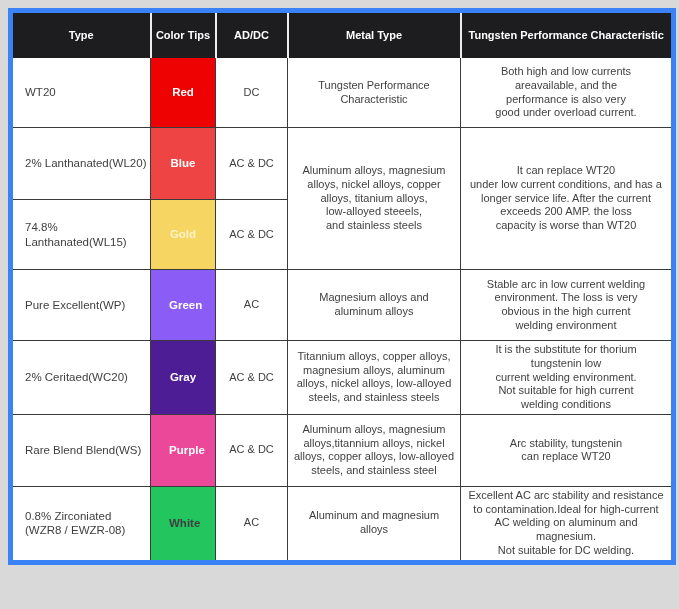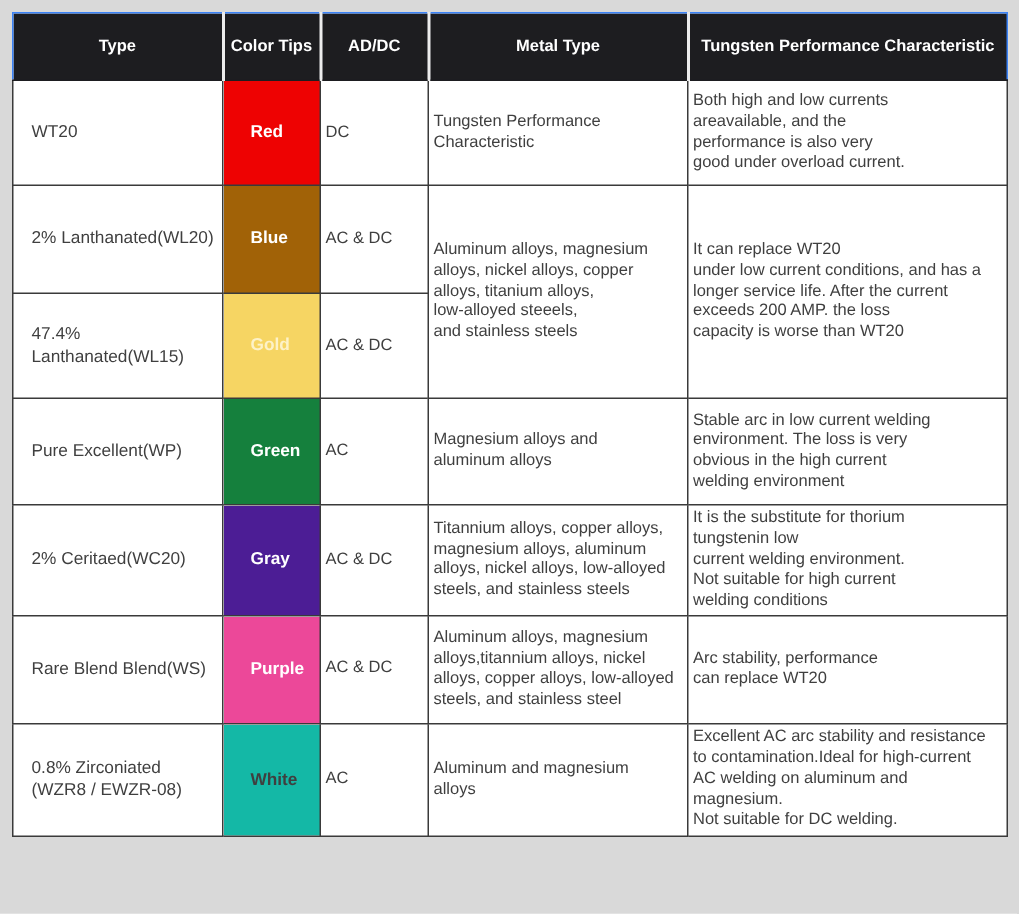--- a/index.html
+++ b/index.html
@@ -14,21 +14,21 @@
     width: 679px;
     height: 609px;
     overflow: hidden;
   }
   table.spec {
     border-collapse: collapse;
     table-layout: fixed;
     width: 663px;
     margin: 8px 0 0 8px;
     background: #ffffff;
-    border: 1px solid #3b82f6;
+    border: 5px solid #3b82f6;
   }
   col.c-type  { width: 140px; }
   col.c-color { width: 65px; }
   col.c-addc  { width: 72px; }
   col.c-metal { width: 173px; }
   col.c-perf  { width: 213px; }
 
   thead th {
     background: #1d1d20;
     color: #ffffff;
@@ -41,20 +41,21 @@
     text-align: center;
     vertical-align: middle;
   }
   thead th:last-child { border-right: none; }
 
   tbody td {
     border: 1px solid #3a3a3a;
     color: #3f3f3f;
     font-size: 11px;
     line-height: 1.25;
+    text-align: center;
     vertical-align: middle;
     padding: 2px 3px;
     white-space: pre-line;
     overflow: hidden;
   }
   tbody td.type-cell {
     text-align: left;
     padding-left: 12px;
     font-size: 11.5px;
     white-space: pre-line;
@@ -102,41 +103,41 @@
         <td>DC</td>
         <td>Tungsten Performance
 Characteristic</td>
         <td>Both high and low currents
 areavailable, and the
 performance is also very
 good under overload current.</td>
       </tr>
       <tr class="r1">
         <td class="type-cell">2% Lanthanated(WL20)</td>
-        <td class="color-tip-cell" style="background: #a16207; color: rgb(255, 255, 255);">Blue</td>
+        <td class="color-tip-cell" style="background: #ef4444; color: rgb(255, 255, 255);">Blue</td>
         <td>AC &amp; DC</td>
         <td rowspan="2">Aluminum alloys, magnesium
 alloys, nickel alloys, copper
 alloys, titanium alloys,
 low-alloyed steeels,
 and stainless steels</td>
         <td rowspan="2">It can replace WT20
 under low current conditions, and has a
 longer service life. After the current
 exceeds 200 AMP. the loss
 capacity is worse than WT20</td>
       </tr>
       <tr class="r2">
-        <td class="type-cell">47.4% Lanthanated(WL15)</td>
+        <td class="type-cell">74.8% Lanthanated(WL15)</td>
         <td class="color-tip-cell" style="background: rgb(246, 213, 99); color: rgb(253, 242, 200); margin-top: 13px;">Gold</td>
         <td>AC &amp; DC</td>
       </tr>
       <tr class="r3">
         <td class="type-cell">Pure Excellent(WP)</td>
-        <td class="color-tip-cell" style="background: #15803d; color: rgb(255, 255, 255);">Green</td>
+        <td class="color-tip-cell" style="background: #8b5cf6; color: rgb(255, 255, 255);">Green</td>
         <td>AC</td>
         <td>Magnesium alloys and
 aluminum alloys</td>
         <td>Stable arc in low current welding
 environment. The loss is very
 obvious in the high current
 welding environment</td>
       </tr>
       <tr class="r4">
         <td class="type-cell">2% Ceritaed(WC20)</td>
@@ -153,27 +154,27 @@
 welding conditions</td>
       </tr>
       <tr class="r5">
         <td class="type-cell">Rare Blend Blend(WS)</td>
         <td class="color-tip-cell" style="background: #ec4899; color: rgb(255, 255, 255);">Purple</td>
         <td>AC &amp; DC</td>
         <td>Aluminum alloys, magnesium
 alloys,titannium alloys, nickel
 alloys, copper alloys, low-alloyed
 steels, and stainless steel</td>
-        <td>Arc stability, performance
+        <td>Arc stability, tungstenin
 can replace WT20</td>
       </tr>
       <tr class="r6">
         <td class="type-cell">0.8% Zirconiated
 (WZR8 / EWZR-08)</td>
-        <td class="color-tip-cell" style="background: #14b8a6; color: rgb(63, 63, 63);">White</td>
+        <td class="color-tip-cell" style="background: #22c55e; color: rgb(63, 63, 63);">White</td>
         <td>AC</td>
         <td>Aluminum and magnesium
 alloys</td>
         <td>Excellent AC arc stability and resistance
 to contamination.Ideal for high-current
 AC welding on aluminum and magnesium.
 Not suitable for DC welding.</td>
       </tr>
     </tbody>
   </table>

